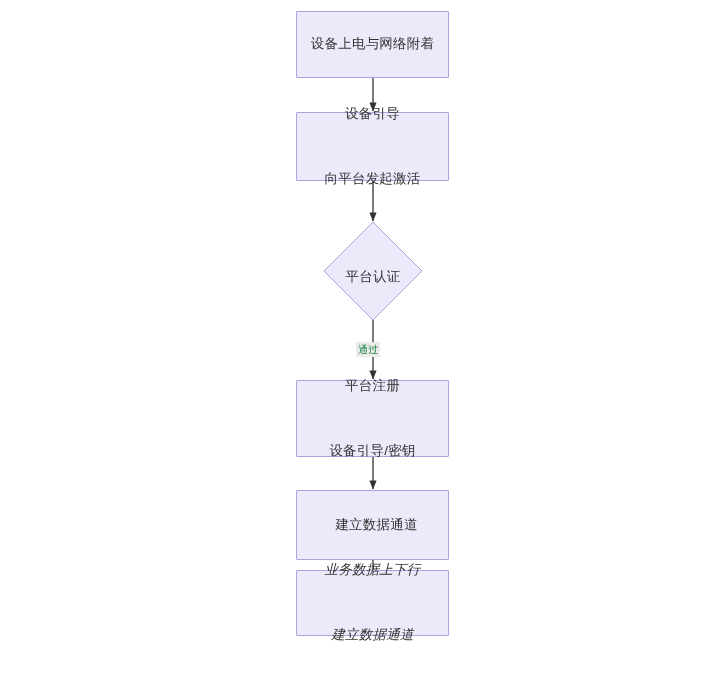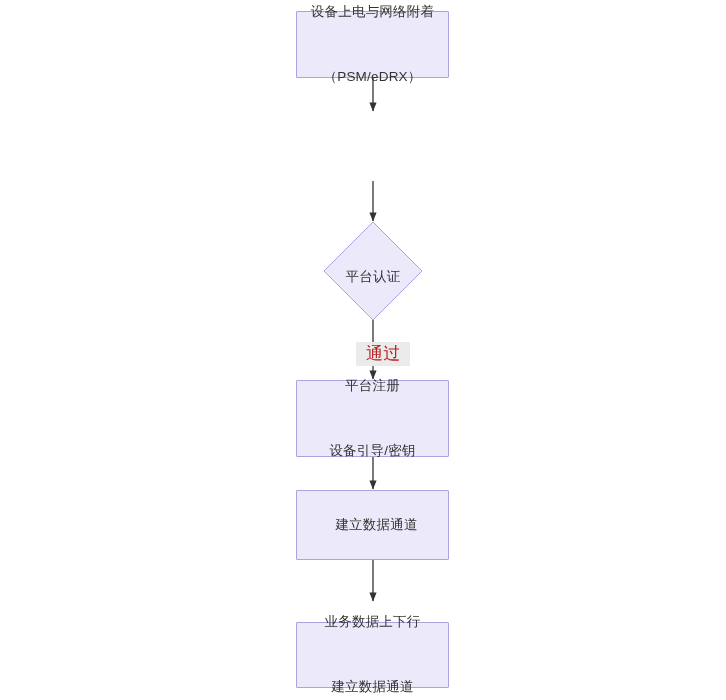--- a/index.html
+++ b/index.html
@@ -52,25 +52,25 @@
   }
   .diamond-label {
     position: relative;
     z-index: 2;
   }
   .node-line {
     display: block;
   }
   .edge-label {
     position: absolute;
-    color: #b91c1c;
-    font-size: 17px;
+    color: #15803d;
+    font-size: 10px;
     line-height: 1.3;
     background: #ebebeb;
-    padding: 1px 10px;
+    padding: 1px 2px;
     white-space: nowrap;
     letter-spacing: 0.2px;
   }
 </style>
 </head>
 <body>
 
 <div id="flow-canvas">
 
   <svg id="flow-svg" viewBox="0 0 726 700" xmlns="http://www.w3.org/2000/svg">
@@ -84,37 +84,40 @@
 
     <line x1="373" y1="78" x2="373" y2="111" stroke="#333333" stroke-width="1.3" marker-end="url(#arrowhead)"></line>
     <line x1="373" y1="181" x2="373" y2="221" stroke="#333333" stroke-width="1.3" marker-end="url(#arrowhead)"></line>
     <line x1="373" y1="320" x2="373" y2="379" stroke="#333333" stroke-width="1.3" marker-end="url(#arrowhead)"></line>
     <line x1="373" y1="457" x2="373" y2="489" stroke="#333333" stroke-width="1.3" marker-end="url(#arrowhead)"></line>
     <line x1="373" y1="560" x2="373" y2="601" stroke="#333333" stroke-width="1.3" marker-end="url(#arrowhead)"></line>
   </svg>
 
   <div class="node node-rect" style="left:296px; top:11px; width:153px; height:67px;">
     <span class="node-line">设备上电与网络附着</span>
-    <span class="node-line">（PSM/eDRX）</span>
   </div>
 
+  <div class="node node-rect" style="left:296px; top:112px; width:153px; height:69px;">
+    <span class="node-line">设备引导</span>
+    <span class="node-line">向平台发起激活</span>
+  </div>
 
   <div class="node node-diamond" style="left:324px; top:228px; width:98px; height:98px;">
     <span class="node-line diamond-label">平台认证</span>
   </div>
 
   <div class="edge-label" style="left:356px; top:342px;">通过</div>
 
   <div class="node node-rect" style="left:296px; top:380px; width:153px; height:77px;text-align:right;">
     <span class="node-line">平台注册</span>
     <span class="node-line">设备引导/密钥</span>
   </div>
 
   <div class="node node-rect" style="left:296px; top:490px; width:153px; height:70px;padding-left:8px;">
     <span class="node-line">建立数据通道</span>
   </div>
 
-  <div class="node node-rect" style="left:296px; top:622px; width:153px; height:66px;">
+  <div class="node node-rect" style="left:296px; top:570px; width:153px; height:66px;font-style:italic;">
     <span class="node-line">业务数据上下行</span>
     <span class="node-line">建立数据通道</span>
   </div>
 
 </div>
 
 </body></html>

